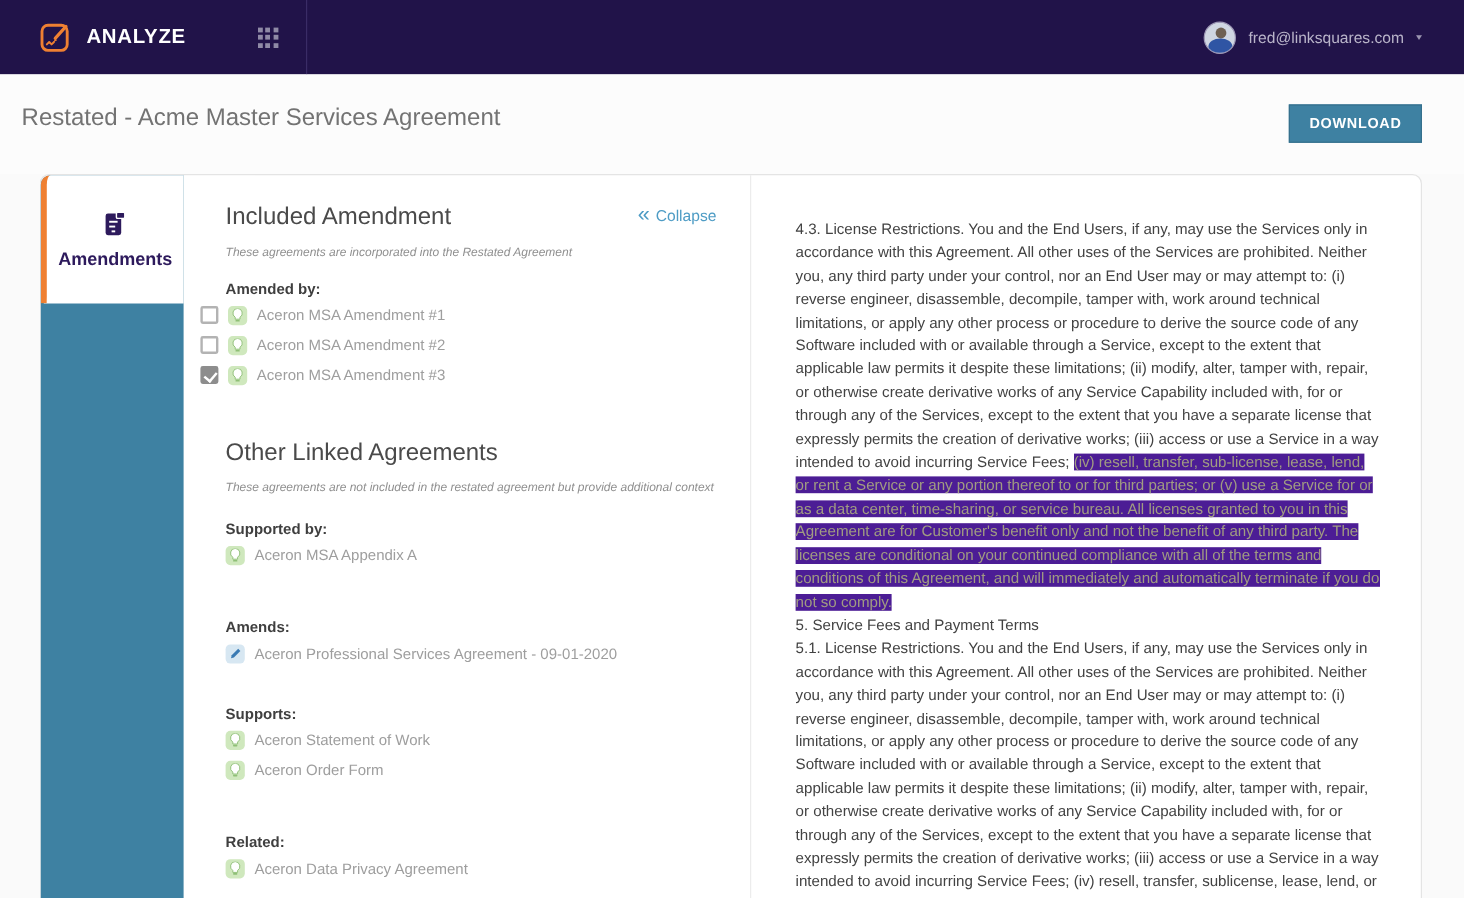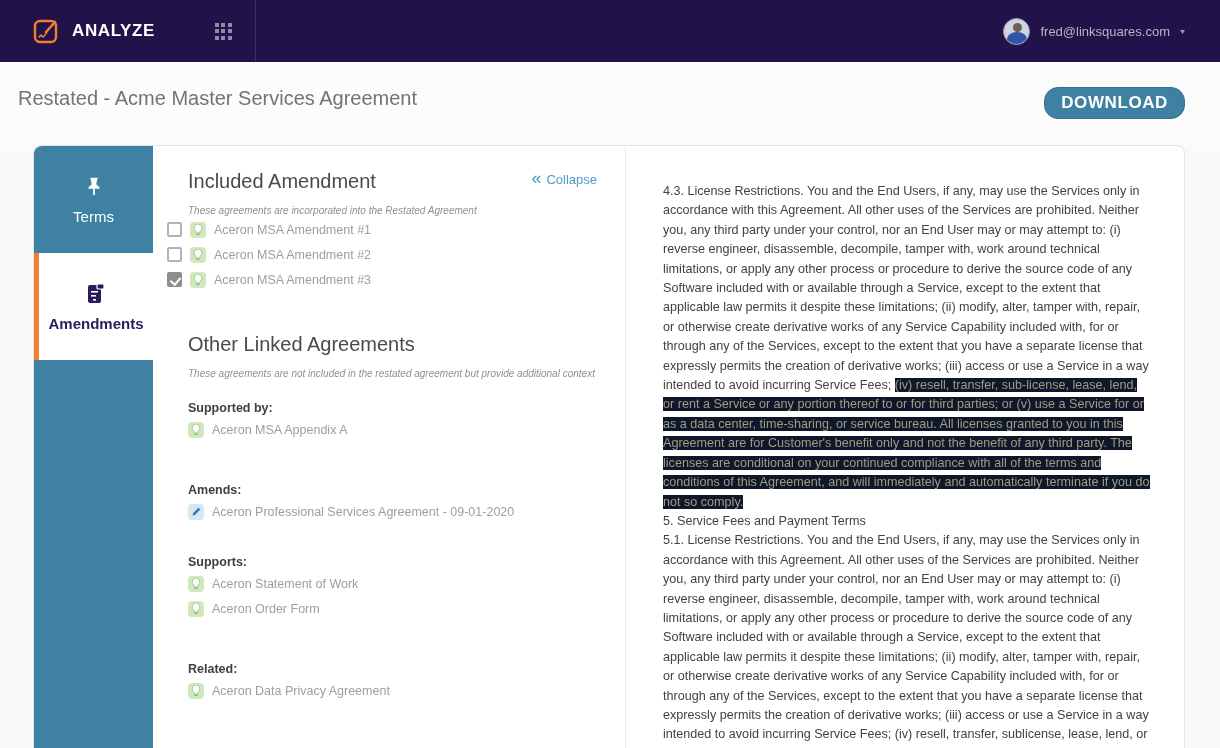--- a/index.html
+++ b/index.html
@@ -19,22 +19,22 @@
   .avatar { width:27px; height:27px; border-radius:50%; background:#cfd6e2; position:relative; overflow:hidden; border:1px solid #9d97b5; }
   .avatar::before { content:""; position:absolute; left:8.5px; top:4px; width:9px; height:9px; border-radius:50%; background:#6e6052; }
   .avatar::after { content:""; position:absolute; left:3px; top:13px; width:20px; height:14px; border-radius:50% 50% 0 0; background:#2f55a4; }
   .user-email { color:#b9b4c9; font-size:13px; }
   .chev-down { color:#9b95b0; font-size:10px; transform:scaleY(.8); }
 
   
   .page-bar { position:absolute; left:0; top:62px; width:1220px; height:83px; background:#fcfcfc; }
   .page-title { position:absolute; left:18px; top:25px; font-size:20px; color:#737373; }
   .download-btn { position:absolute; right:35px; top:25px; height:32px; padding:0 16px;
-    background:#3e81a2; color:#ffffff; font-size:17px; font-weight:bold; letter-spacing:.6px;
-    border:1px solid #35708d; border-radius:14px; cursor:pointer; font-family:"Liberation Sans", sans-serif; }
+    background:#3e81a2; color:#ffffff; font-size:12px; font-weight:bold; letter-spacing:.6px;
+    border:1px solid #35708d; border-radius:0; cursor:pointer; font-family:"Liberation Sans", sans-serif; }
 
   
   .card { position:absolute; left:33px; top:145px; width:1152px; height:620px;
     background:#ffffff; border:1px solid #e4e4e4; border-bottom:none; border-radius:8px 8px 0 0; display:flex; }
 
   
   .side-tabs { width:119px; background:#3e81a2; border-radius:8px 0 0 0; flex:0 0 auto; }
   .side-tab { height:107px; display:flex; flex-direction:column; align-items:center; justify-content:center;
     gap:8px; color:#ffffff; font-size:15px; cursor:pointer; }
   .side-tab:first-child { border-radius:8px 0 0 0; }
@@ -61,21 +61,21 @@
   .bulb-bg { background:#cfe8bd; }
   .pencil-bg { background:#d7e7f2; }
   .agr-label { font-size:12.5px; color:#9e9e9e; cursor:pointer; }
   .gap-lg { height:38px; }
   .gap-md { height:24px; }
   .gap-sm { height:14px; }
 
   
   .doc-text { font-size:12.6px; line-height:19.4px; color:#424242; width:488px; }
   .doc-text p { margin:0; }
-  .hl { background:#0f172a; color:#a19c82; }
+  .hl { background:#4c1d95; color:#a19c82; }
 </style>
 </head>
 <body>
 
 <div class="app-header">
   <div class="logo-box">
     <svg width="27" height="27" viewBox="0 0 27 27">
       <rect x="2" y="3" width="21" height="21" rx="5" fill="none" stroke="#ef8032" stroke-width="2.4"></rect>
       <path d="M13 14 L22 4" stroke="#ef8032" stroke-width="2.6" stroke-linecap="round"></path>
       <path d="M13 14 l-1.6 3.2 3.2-1.6 z" fill="#ef8032"></path>
@@ -103,29 +103,20 @@
 </div>
 
 <div class="page-bar">
   <div class="page-title">Restated - Acme Master Services Agreement</div>
   <button class="download-btn">DOWNLOAD</button>
 </div>
 
 <div class="card">
 
   <div class="side-tabs">
-    <div class="side-tab">
-      <span class="tab-icon">
-        <svg width="22" height="22" viewBox="0 0 24 24" fill="#ffffff">
-          <path d="M8 2 h8 l-1.6 7 3.6 3.2 v1.8 H6 v-1.8 L9.6 9 z"></path>
-          <rect x="11" y="14" width="2" height="7" rx="1"></rect>
-        </svg>
-      </span>
-      <span>Terms</span>
-    </div>
     <div class="side-tab active">
       <span class="tab-icon">
         <svg width="24" height="24" viewBox="0 0 24 24">
           <path d="M6 3 h9 a2 2 0 0 1 2 2 v14 a2 2 0 0 1 -2 2 H6 a2 2 0 0 1 -2 -2 V5 a2 2 0 0 1 2 -2 z" fill="#2d1a5c"></path>
           <rect x="13" y="2" width="7" height="5" rx="1" fill="#2d1a5c" stroke="#ffffff" stroke-width="1.2"></rect>
           <rect x="7" y="9" width="7" height="1.6" fill="#ffffff"></rect>
           <rect x="7" y="13" width="5" height="1.6" fill="#ffffff"></rect>
           <rect x="9" y="17" width="3" height="1.6" fill="#ffffff"></rect>
         </svg>
       </span>
@@ -137,20 +128,21 @@
 
     <div class="section-head-row">
       <div class="section-title">Included Amendment</div>
       <div class="collapse-link">
         <span class="laquo">«</span>
         <span>Collapse</span>
       </div>
     </div>
     <div class="section-sub">These agreements are incorporated into the Restated Agreement</div>
 
+    <div class="group-label">Amended by:</div>
 
     <div class="agr-row">
       <span class="checkbox row-check"></span>
       <span class="doc-icon16 bulb-bg">
         <svg width="10" height="12" viewBox="0 0 10 12">
             <path d="M5 0a4 4 0 0 1 2 7.4V9H3V7.4A4 4 0 0 1 5 0z" fill="#ffffff" stroke="#8fbf77" stroke-width=".8"></path>
             <rect x="3.2" y="9.6" width="3.6" height="1.4" rx=".6" fill="#8fbf77"></rect>
           </svg>
       </span>
       <span class="agr-label">Aceron MSA Amendment #1</span>

